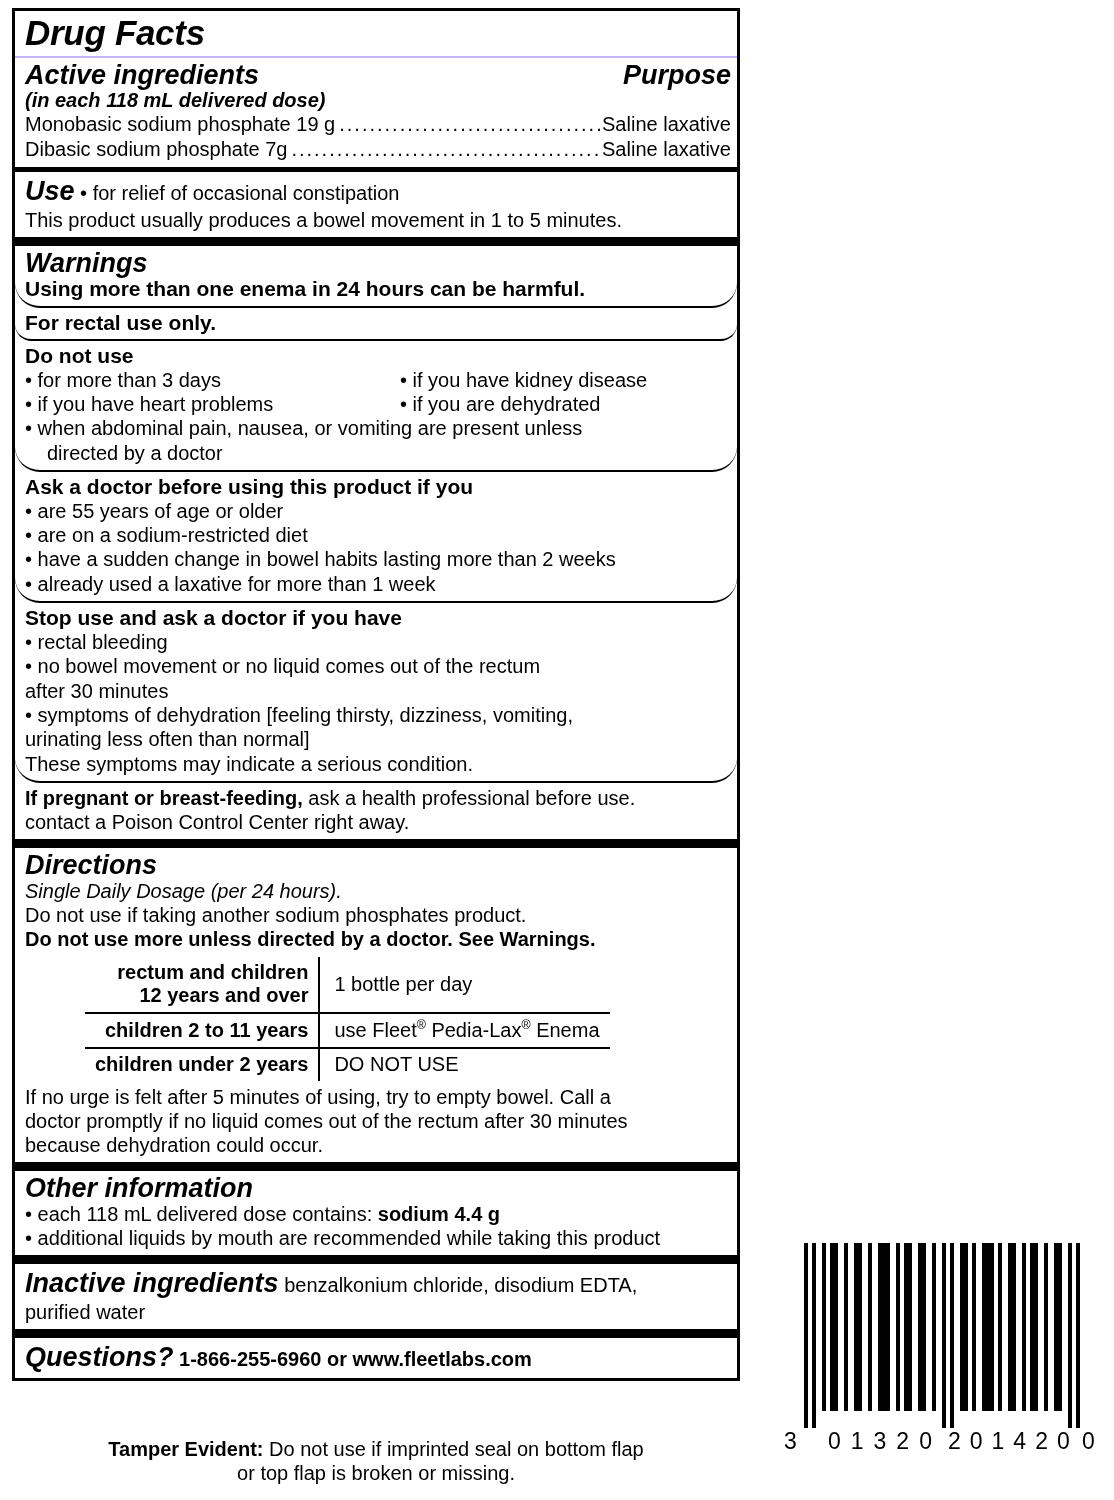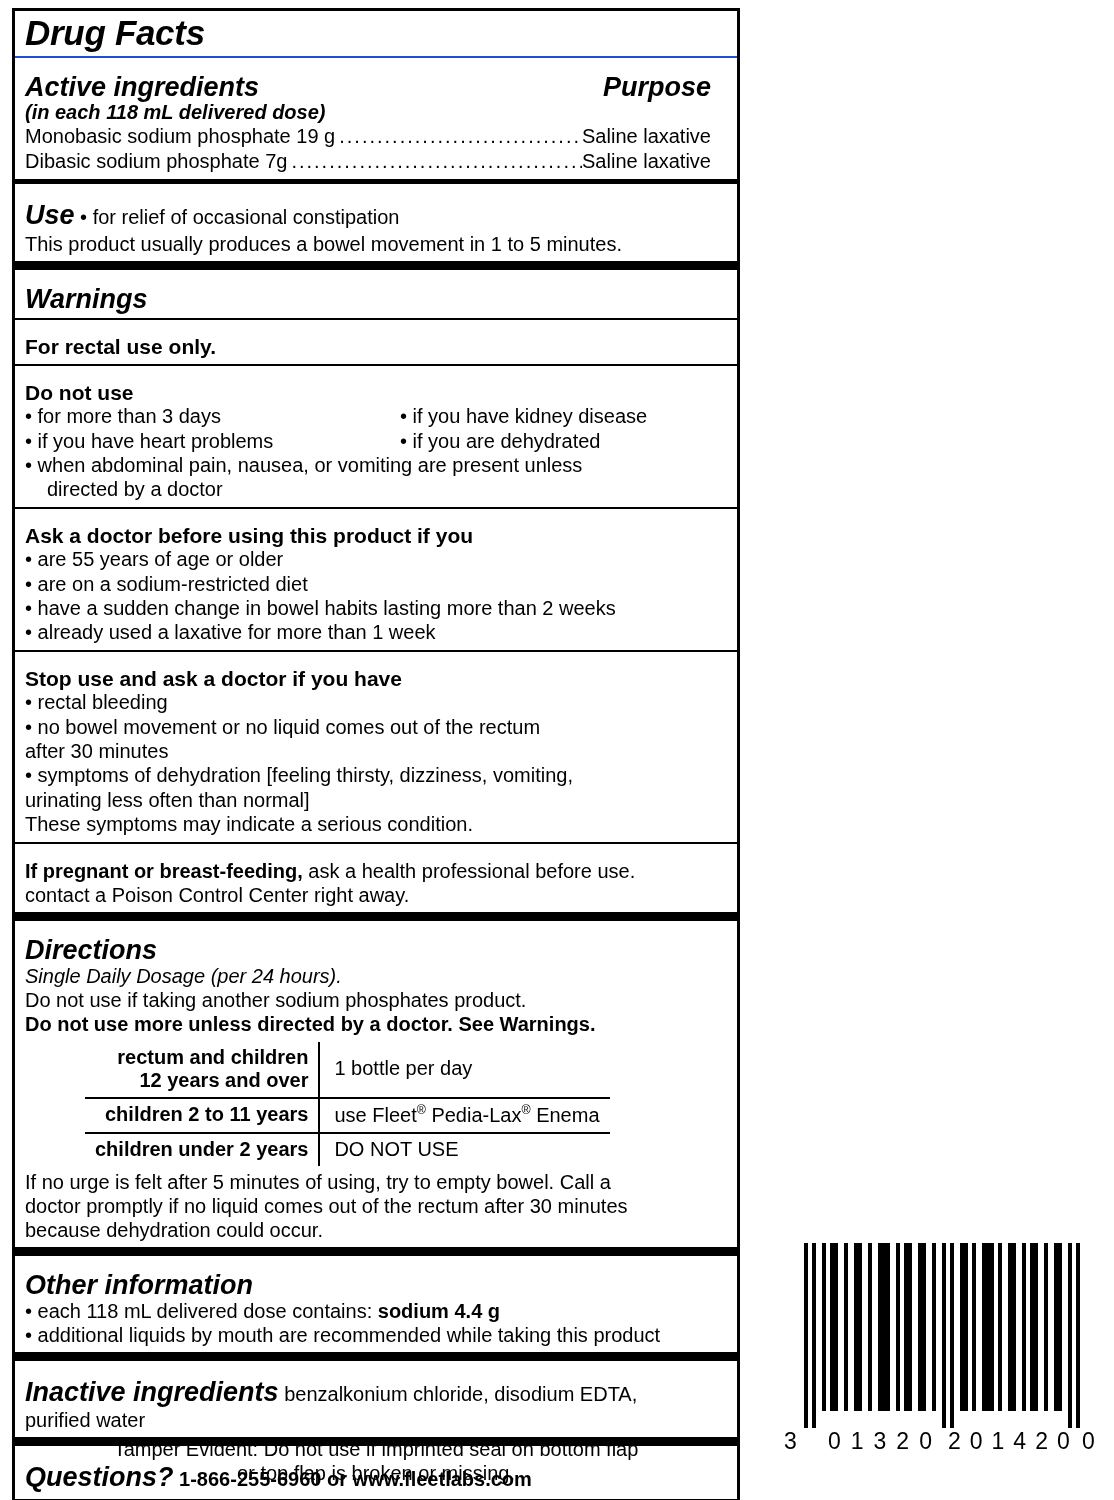--- a/index.html
+++ b/index.html
@@ -24,42 +24,42 @@
   .panel {
     position: absolute;
     left: 12px;
     top: 8px;
     width: 728px;
     box-sizing: border-box;
     border: 3px solid #000;
     padding: 0;
   }
   .sec {
-    padding: 3px 26px 5px 10px;
-    margin-top: 12px;
+    padding: 3px 6px 5px 10px;
   }
   .rule-thick {
     border-bottom: 9px solid #000;
   }
   .rule-med {
     border-bottom: 5px solid #000;
   }
   .rule-thin {
     border-bottom: 2px solid #000;
+    border-radius: 25px;
   }
   h1.title {
     font-size: 35px;
     font-style: italic;
     font-weight: bold;
     margin: 2px 0 3px 0;
     letter-spacing: -0.3px;
   }
   .title-wrap {
     padding: 0 10px;
-    border-bottom: 2px solid #1d4ed8;
+    border-bottom: 2px solid #c4b5fd;
   }
   .hdr-italic {
     font-size: 27px;
     font-style: italic;
     font-weight: bold;
     line-height: 1.05;
   }
   .hdr-bold {
     font-size: 21px;
     font-weight: bold;
@@ -144,21 +144,21 @@
   
   .tamper {
     position: absolute;
     left: 12px;
     top: 1437px;
     width: 728px;
     text-align: center;
     font-size: 20px;
     line-height: 1.22;
   }
-  .tamper b { font-weight: normal; }
+  .tamper b { font-weight: bold; }
   
   .barcode-area {
     position: absolute;
     left: 790px;
     top: 1243px;
     width: 300px;
     height: 235px;
   }
   .bars {
     position: relative;
@@ -220,20 +220,21 @@
       <div class="txt">
         <span class="inline-head">Use</span>
         <span>• for relief of occasional constipation</span>
       </div>
       <div class="txt">This product usually produces a bowel movement in 1 to 5 minutes.</div>
     </div>
 
     <div>
       <div class="sec rule-thin">
         <div class="hdr-italic">Warnings</div>
+        <div class="hdr-bold">Using more than one enema in 24 hours can be harmful.</div>
       </div>
 
       <div class="sec rule-thin">
         <div class="hdr-bold">For rectal use only.</div>
       </div>
 
       <div class="sec rule-thin">
         <div class="hdr-bold">Do not use</div>
         <div class="two-col bullets">
           <div class="c1">

